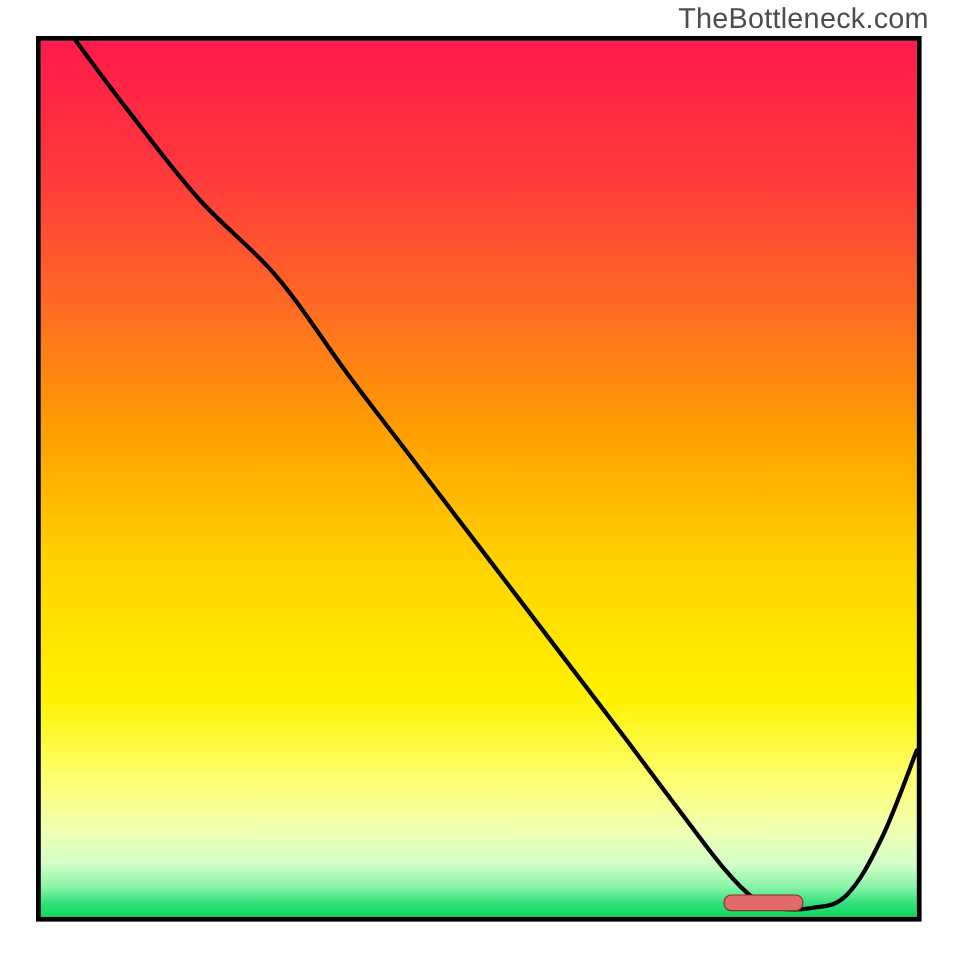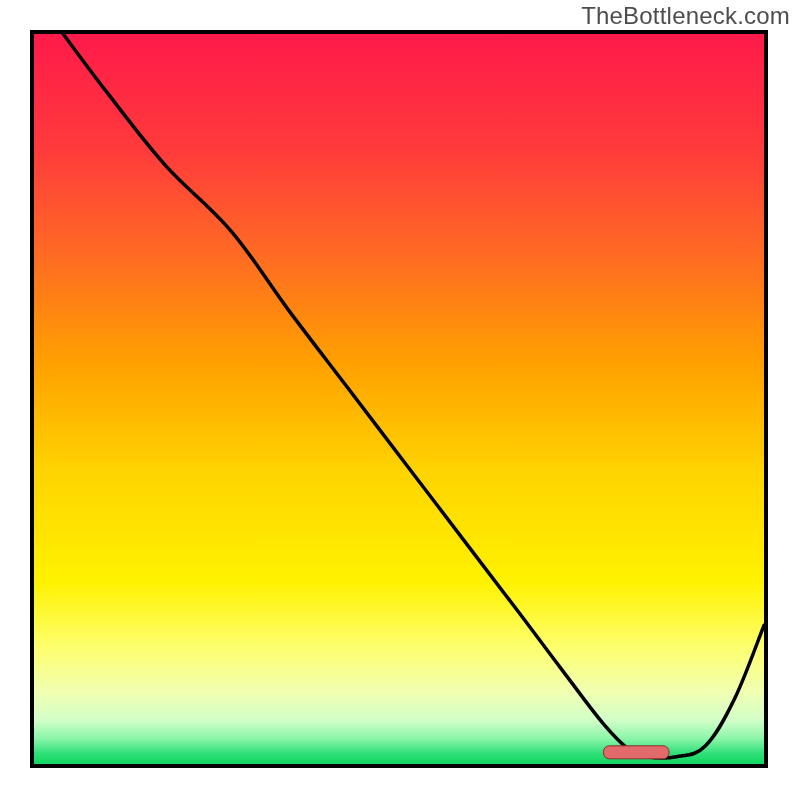--- a/index.html
+++ b/index.html
@@ -11,21 +11,21 @@
     font-family: Arial, Helvetica, sans-serif;
   }
   .canvas {
     position: relative;
     width: 800px;
     height: 800px;
   }
   .watermark {
     position: absolute;
     top: 2px;
-    right: 10px;
+    right: 26px;
     color: #4d4d4d;
     font-size: 24px;
     font-weight: 400;
     letter-spacing: 0.2px;
   }
   svg {
     position: absolute;
     left: 0;
     top: 0;
   }

